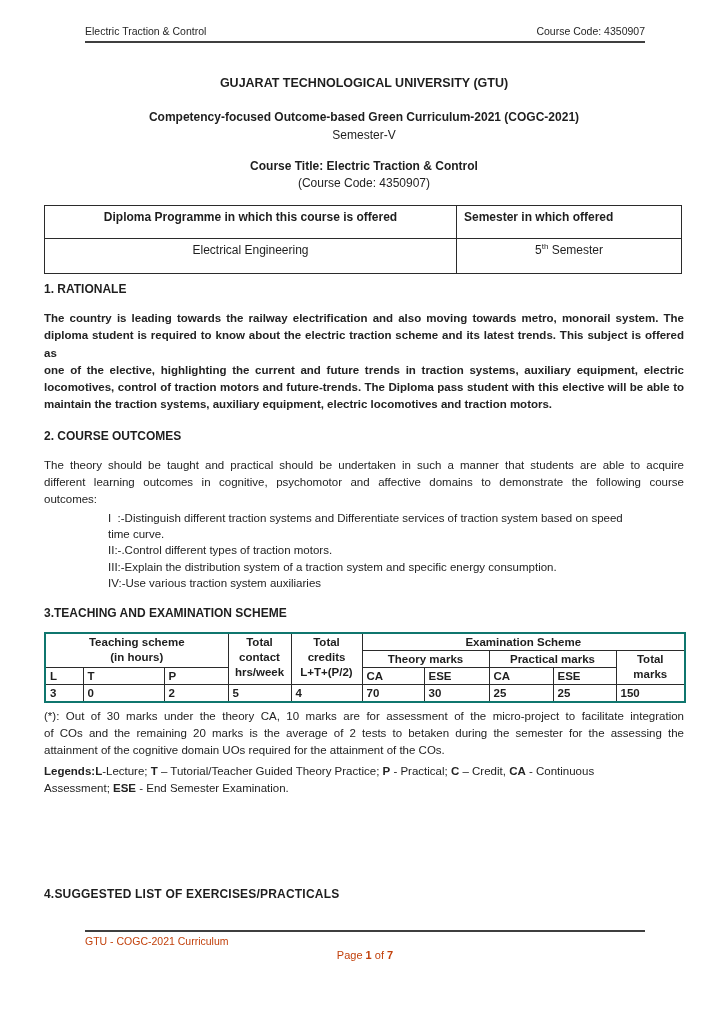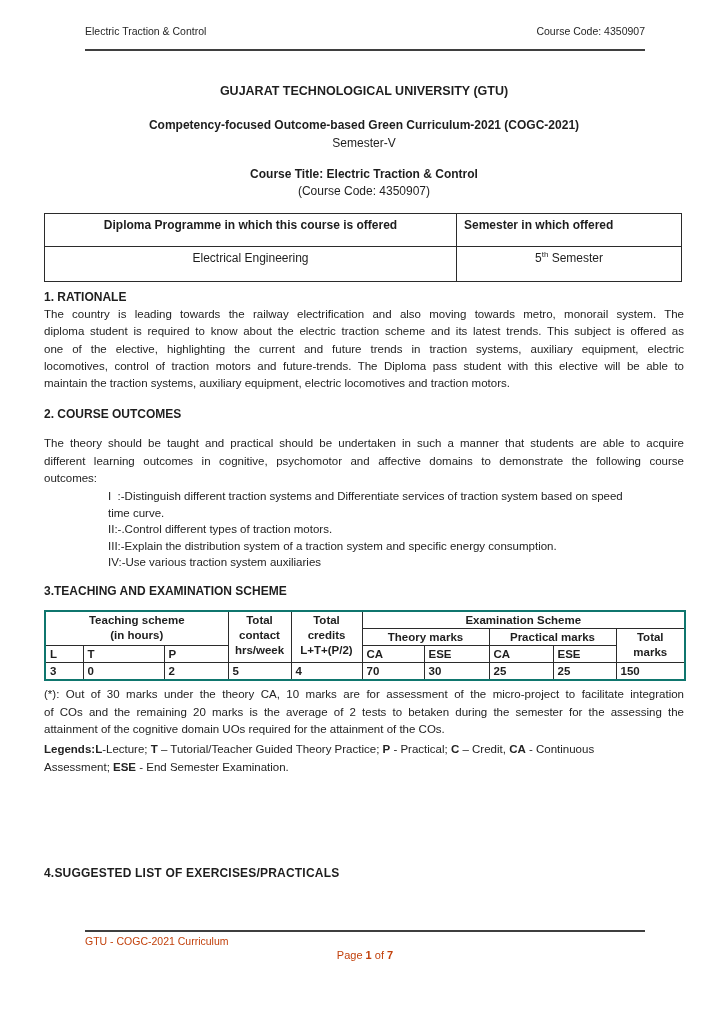--- a/index.html
+++ b/index.html
@@ -4,21 +4,21 @@
 <style>
   * { margin:0; padding:0; box-sizing:border-box; }
   html,body { background:#ffffff; }
   .page {
     position:relative; width:724px; height:1024px; background:#ffffff;
     font-family:"Liberation Sans", sans-serif; color:#1e1e1e; overflow:hidden;
   }
   .bold { font-weight:bold; }
   .doc-header {
     display:flex; justify-content:space-between;
-    margin:0 79px 0 85px; padding-top:25px; padding-bottom:12px;
+    margin:0 79px 0 85px; padding-top:25px; padding-bottom:4px;
     border-bottom:2px solid #3f3f3f; font-size:10.5px; color:#262626;
   }
   .content { margin:0 40px 0 44px; font-size:11.5px; }
   .t-line { text-align:center; line-height:14px; font-size:12px; }
   .t1 { margin-top:33px; font-size:12.5px; }
   .t2 { margin-top:20px; }
   .t3 { margin-top:4px; }
   .t4 { margin-top:17px; }
   .t5 { margin-top:3px; }
   .offer-table { border-collapse:collapse; width:638px; margin-top:15px; font-size:12px; border:1.5px solid #2b2b2b; }
@@ -27,21 +27,21 @@
   .offer-data td { height:35px; }
   .c { text-align:center; }
   .pl { padding-left:7px; }
   sup { font-size:8px; line-height:0; }
   .h { font-size:12px; line-height:14px; }
   .h1 { margin-top:8px; }
   .h2 { margin-top:15px; }
   .h3 { margin-top:14px; }
   .h4 { margin-top:90px; letter-spacing:0.2px; }
   .para { color:#232323; }
-  .p-rationale { margin-top:2px; }
+  .p-rationale { margin-top:14px;font-weight:bold; }
   .p-outcomes-intro { margin-top:14px; }
   .p-note { margin-top:5px; }
   .jline { text-align:justify; text-align-last:justify; line-height:17.3px; }
   .lline { text-align:left; line-height:17.3px; }
   .co-list { margin-top:1px; padding-left:64px; color:#232323; }
   .co-line { line-height:16.4px; white-space:pre-wrap; }
   .scheme-table {
     border-collapse:collapse; width:640px; margin-top:12px;
     font-size:11.5px; table-layout:fixed; border:2px solid #0f766e; font-weight:bold;
   }

